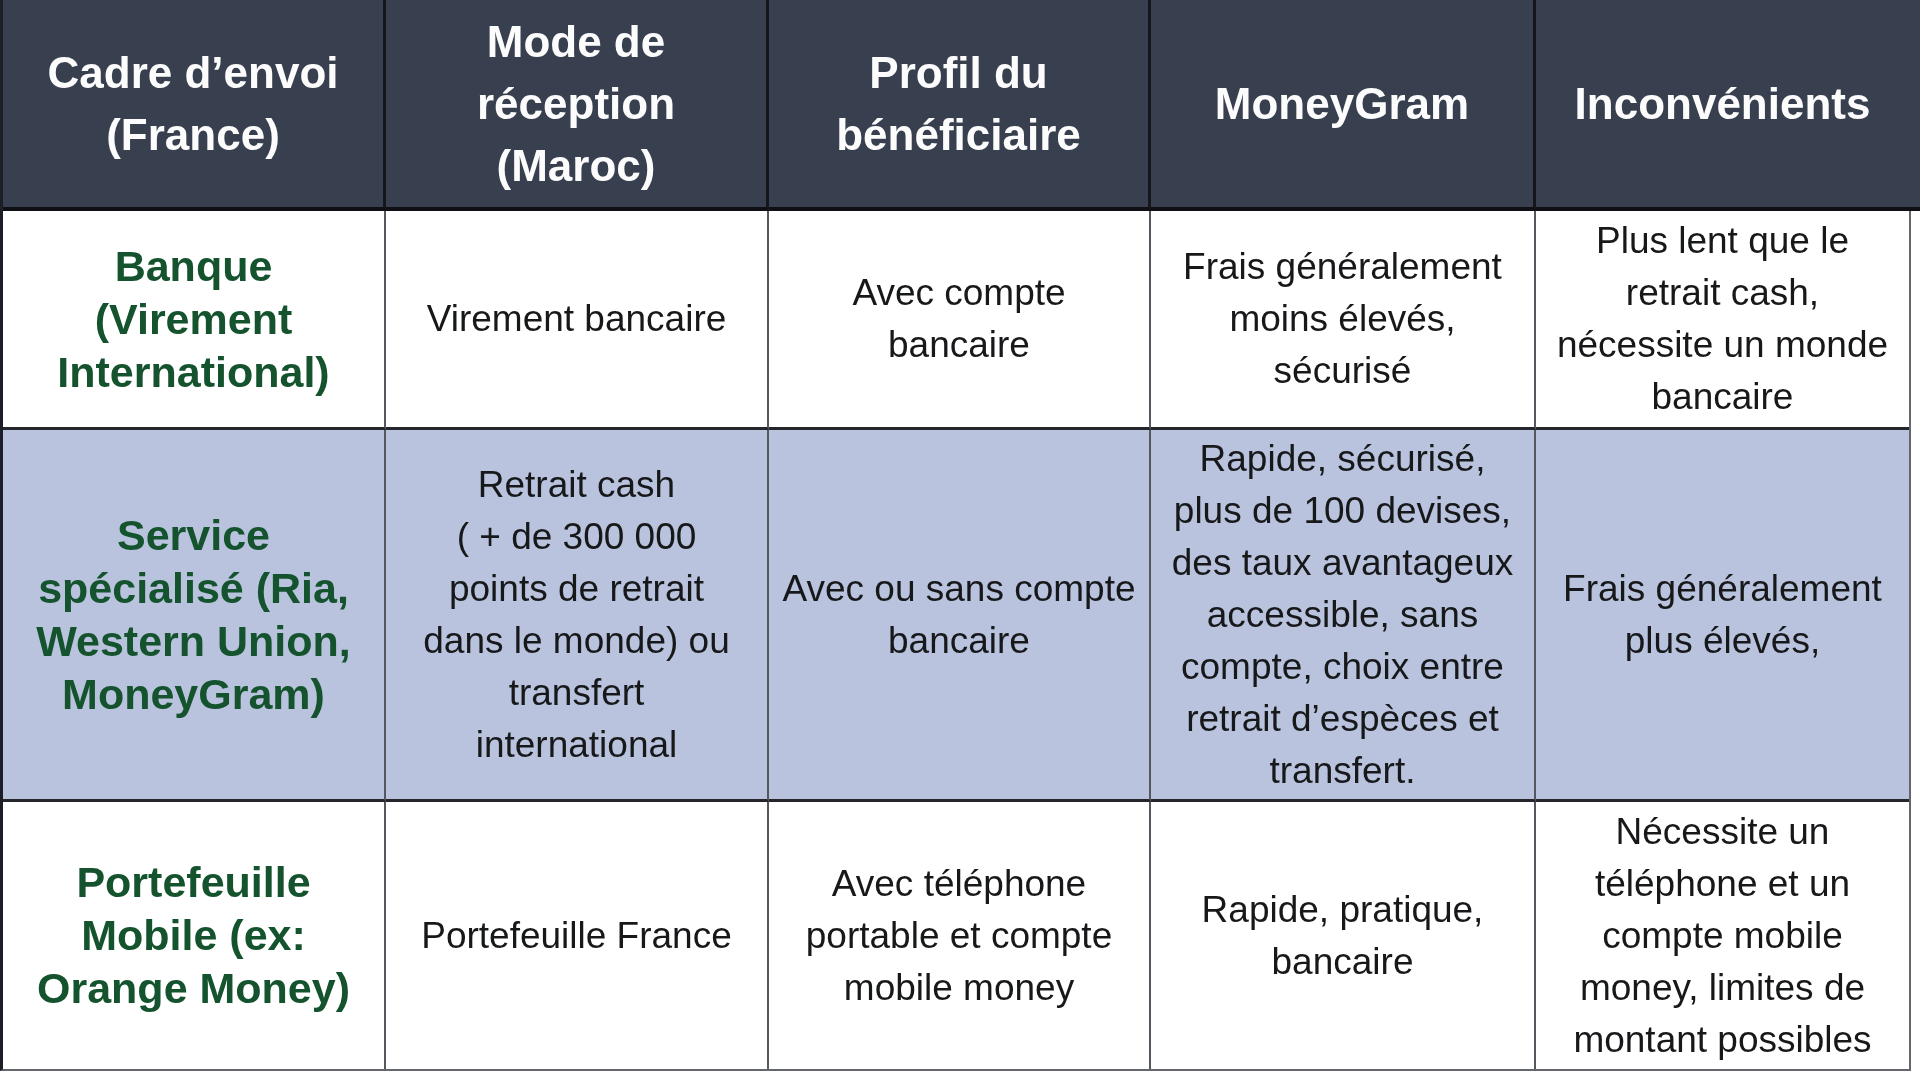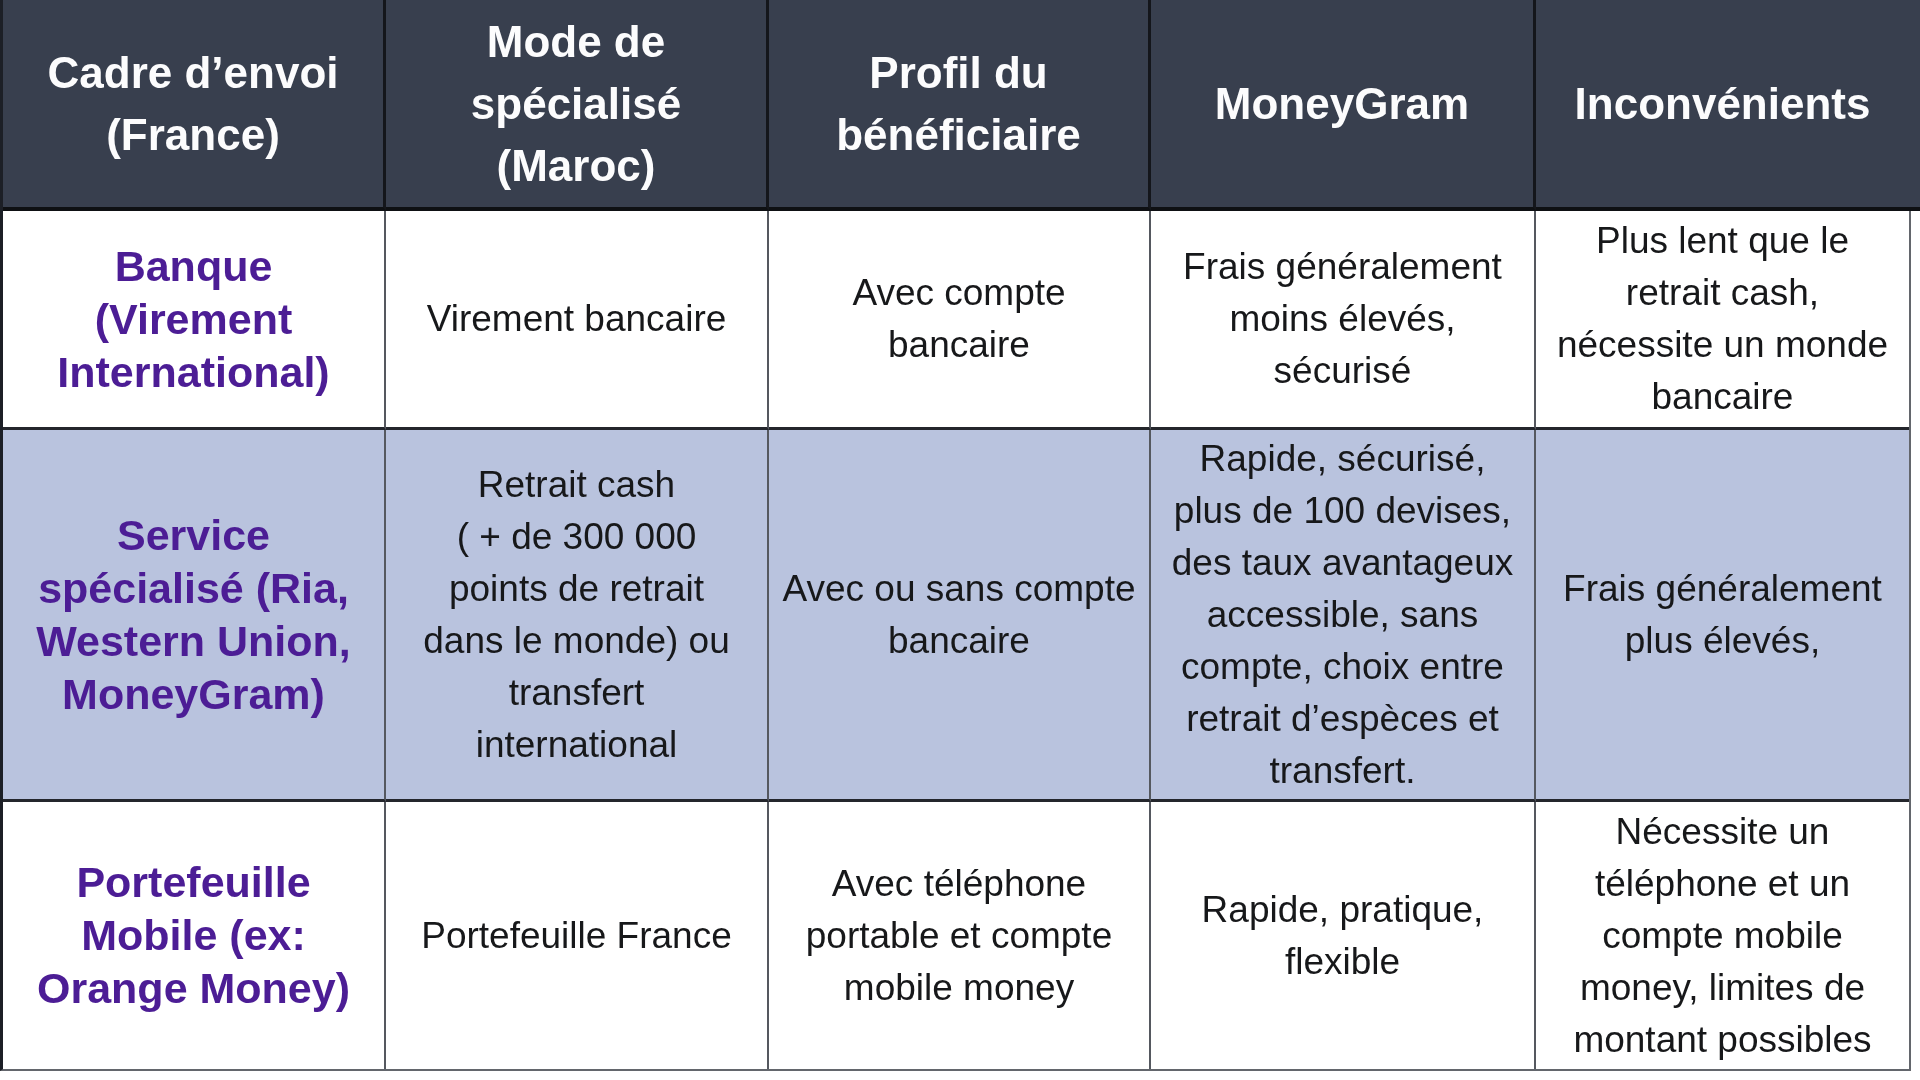--- a/index.html
+++ b/index.html
@@ -61,21 +61,21 @@
     font-size: 44px;
     line-height: 62px;
     border-right: 3px solid #14161b;
     border-bottom: 4px solid #0e1013;
   }
   .hcell.last-col { border-right: none; }
   .rowhead {
     font-weight: bold;
     font-size: 43px;
     line-height: 53px;
-    color: #4c1d95;
+    color: #14532d;
     align-items: center;
   }
   .trow.hl .cell { background: var(--hl-bg, #B9C3DE); }
   .header-bleed {
     position: absolute;
     top: 0;
     right: 0;
     width: 14px;
     height: 211px;
     box-sizing: border-box;
@@ -84,21 +84,21 @@
   }
 </style>
 </head>
 <body>
 
 <div class="grid">
   <div class="trow">
     <div class="cell hcell"><span>Cadre d’envoi
 (France)</span></div>
     <div class="cell hcell"><span>Mode de
-spécialisé
+réception
 (Maroc)</span></div>
     <div class="cell hcell"><span>Profil du
 bénéficiaire</span></div>
     <div class="cell hcell"><span>MoneyGram</span></div>
     <div class="cell hcell last-col"><span>Inconvénients</span></div>
   </div>
 
   <div class="trow">
     <div class="cell rowhead"><span>Banque
 (Virement
@@ -141,21 +141,21 @@
 
   <div class="trow last-row">
     <div class="cell rowhead"><span>Portefeuille
 Mobile (ex:
 Orange Money)</span></div>
     <div class="cell"><span>Portefeuille France</span></div>
     <div class="cell"><span>Avec téléphone
 portable et compte
 mobile money</span></div>
     <div class="cell"><span>Rapide, pratique,
-flexible</span></div>
+bancaire</span></div>
     <div class="cell last-col"><span>Nécessite un
 téléphone et un
 compte mobile
 money, limites de
 montant possibles</span></div>
   </div>
 </div>
 
 <div class="header-bleed"></div>
 

